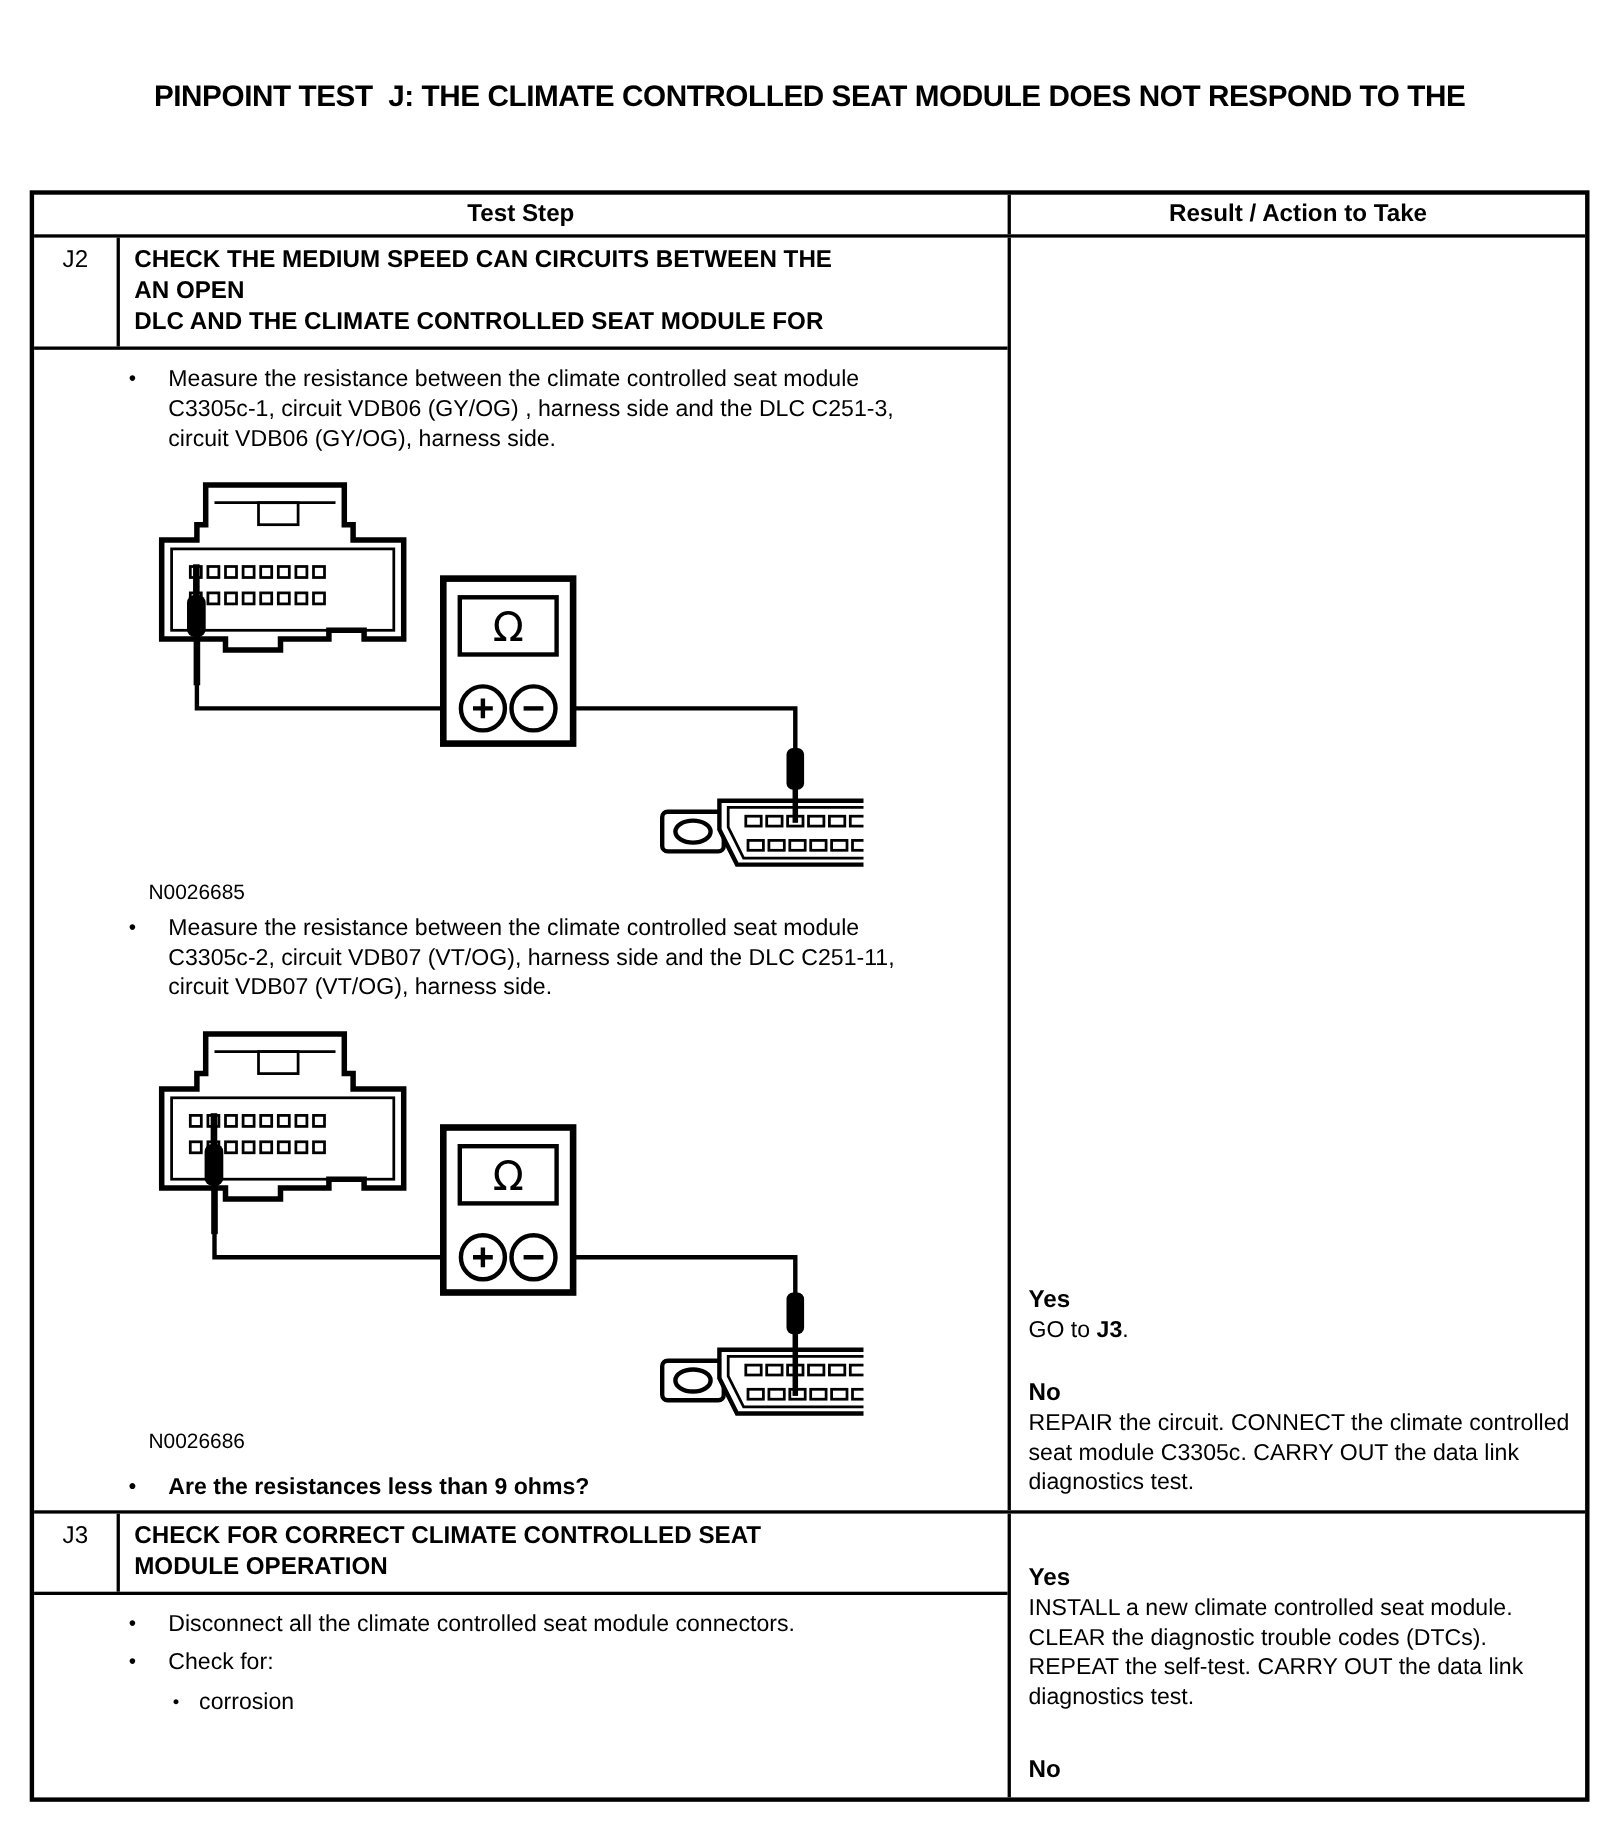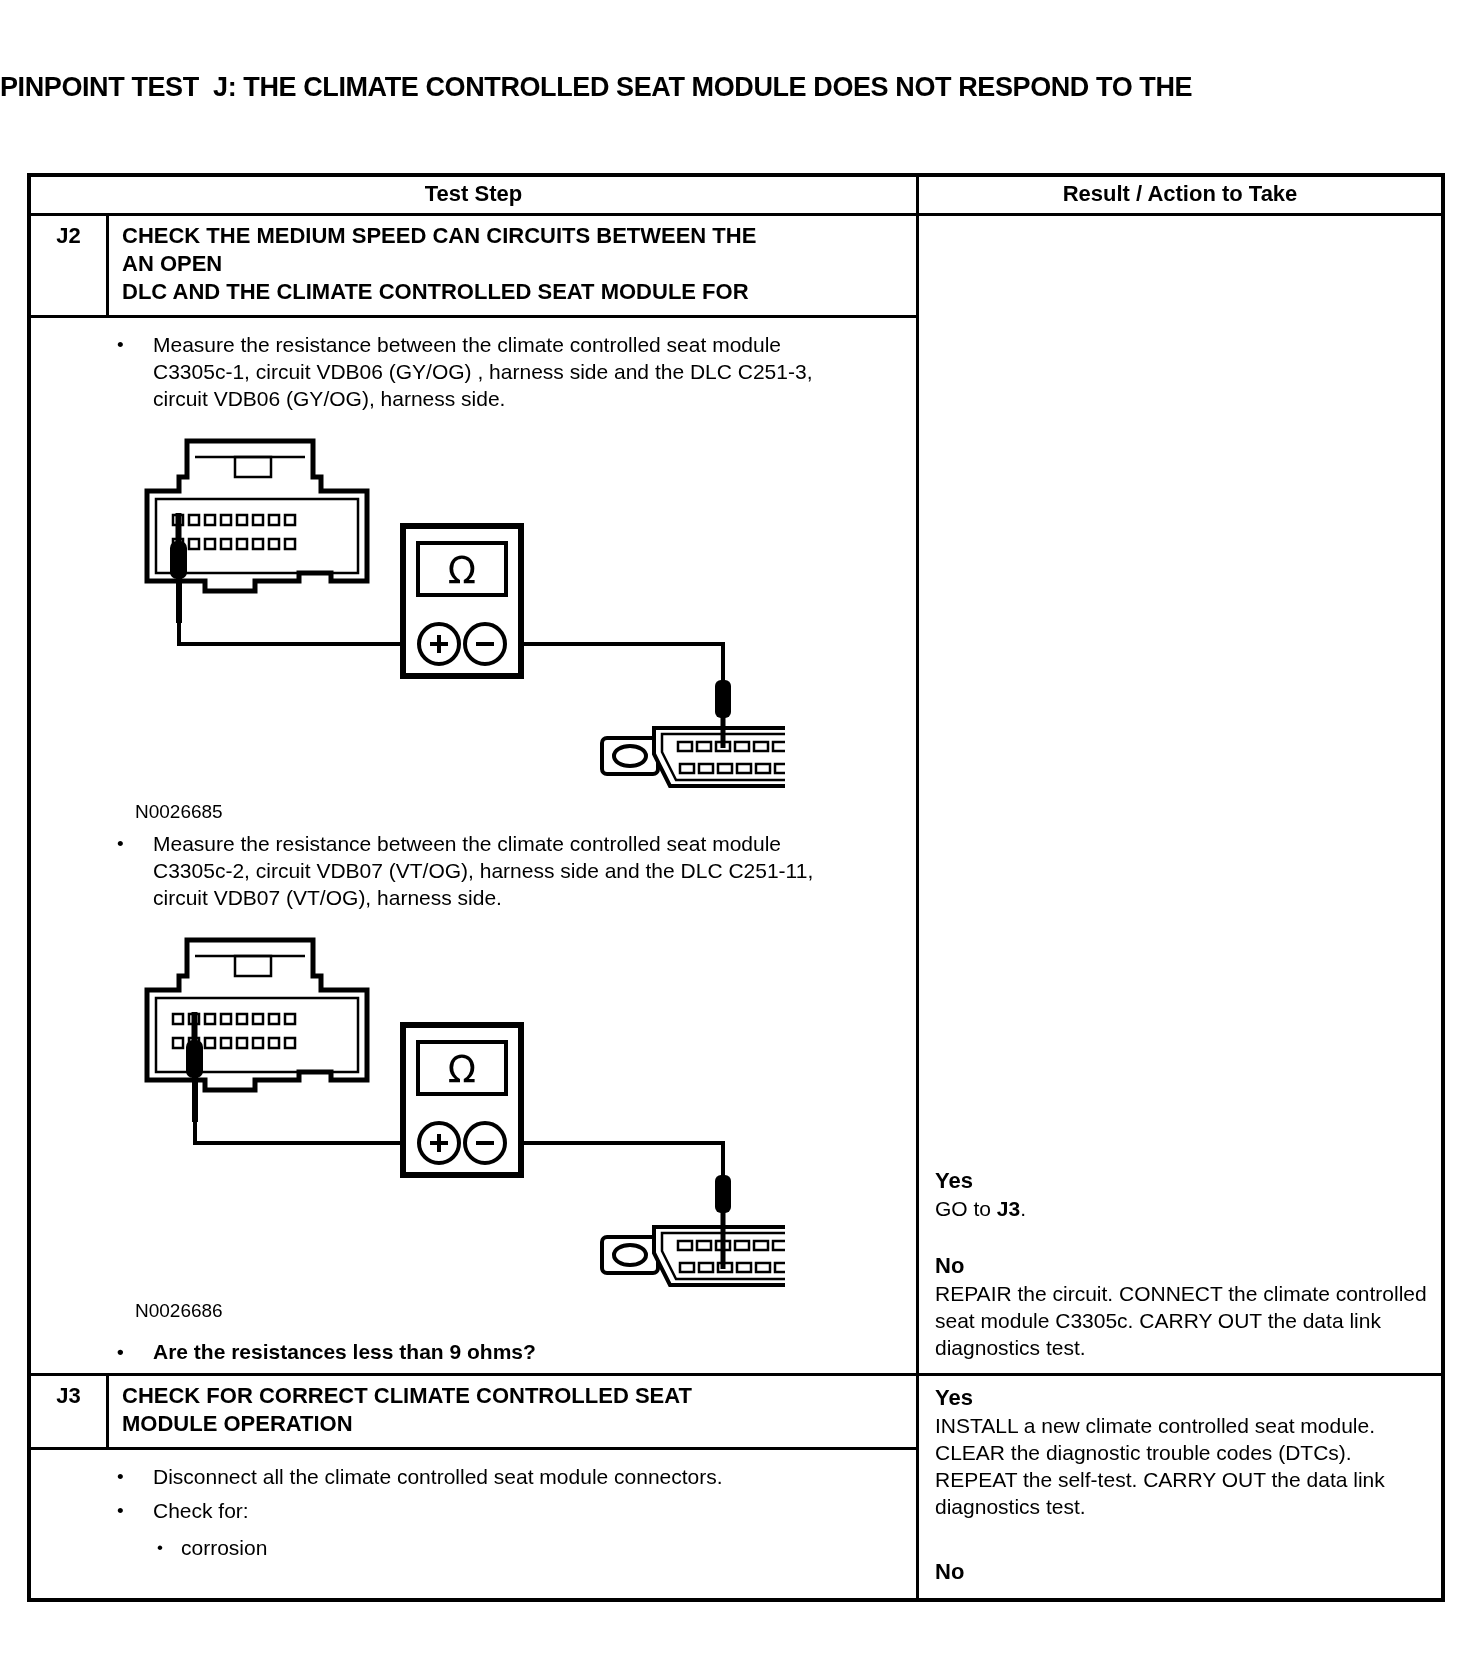--- a/index.html
+++ b/index.html
@@ -1,39 +1,39 @@
 <!DOCTYPE html>
 <html><head>
 <meta charset="utf-8">
 <style>
   html,body{margin:0;padding:0;background:#fff;}
   .page{position:relative;width:1472px;height:1658px;background:#fff;overflow:hidden;
         font-family:"Liberation Sans",sans-serif;color:#000;}
-  .doc-title{padding-top:10px;font-weight:bold;font-size:27px;line-height:31px;
+  .doc-title{padding-top:10px;text-align:center;font-weight:bold;font-size:27px;line-height:31px;
              letter-spacing:-0.4px;white-space:pre-wrap;}
   .pt{margin:8px 0 0 27px;width:1418px;border:4px solid #000;box-sizing:border-box;background:#fff;}
   .thead{display:grid;grid-template-columns:888px 1fr;border-bottom:3px solid #000;}
   .thead .hc{font-weight:bold;font-size:22px;text-align:center;padding:4px 0 6px;}
   .thead .hc.left{border-right:3px solid #000;}
   .step{display:grid;grid-template-columns:888px 1fr;}
   .step+.step{border-top:3px solid #000;}
   .step-left{border-right:3px solid #000;min-width:0;}
   .step-head{display:grid;grid-template-columns:78px 1fr;border-bottom:3px solid #000;}
-  .step-id{border-right:3px solid #000;font-weight:bold;font-size:22px;text-align:center;padding-top:7px;}
+  .step-id{border-right:3px solid #000;font-weight:normal;font-size:22px;text-align:center;padding-top:7px;}
   .step-title{font-weight:bold;font-size:22px;line-height:28px;padding:6px 22px 9px 13px;}
   .step-body{padding:6px 0 8px 0;}
   .li{display:flex;margin-top:7px;font-size:21px;line-height:27px;padding-left:86px;padding-right:60px;}
   .li .m{flex:0 0 36px;font-size:19px;}
   .li.sub{padding-left:126px;margin-top:4px;}
   .li.sub .m{flex:0 0 24px;font-size:17px;}
   .li.q{font-weight:bold;margin-top:16px;}
   .subwrap{margin-top:10px;margin-bottom:6px;}
   .fig{margin:14px 0 0 104px;display:block;}
   .figlabel{margin:10px 0 0 104px;font-size:19px;}
-  .res{padding:8px 12px 12px 16px;font-size:21px;line-height:27px;min-width:0;}
+  .res{padding:8px 12px 12px 16px;font-size:21px;line-height:27px;min-width:0;margin-top:36px;}
   .res.bottom{display:flex;flex-direction:column;justify-content:flex-end;}
   .res .ans{font-weight:bold;font-size:22px;line-height:28px;}
   .res .blk+.blk{margin-top:30px;}
   .res .bold{font-weight:bold;}
   
   .s6{stroke:#000;stroke-width:6;fill:none;}
   .s5{stroke:#000;stroke-width:5;fill:none;}
   .s4{stroke:#000;stroke-width:4;fill:none;}
   .s2{stroke:#000;stroke-width:2.5;fill:none;}
   .fw{fill:#fff;}

